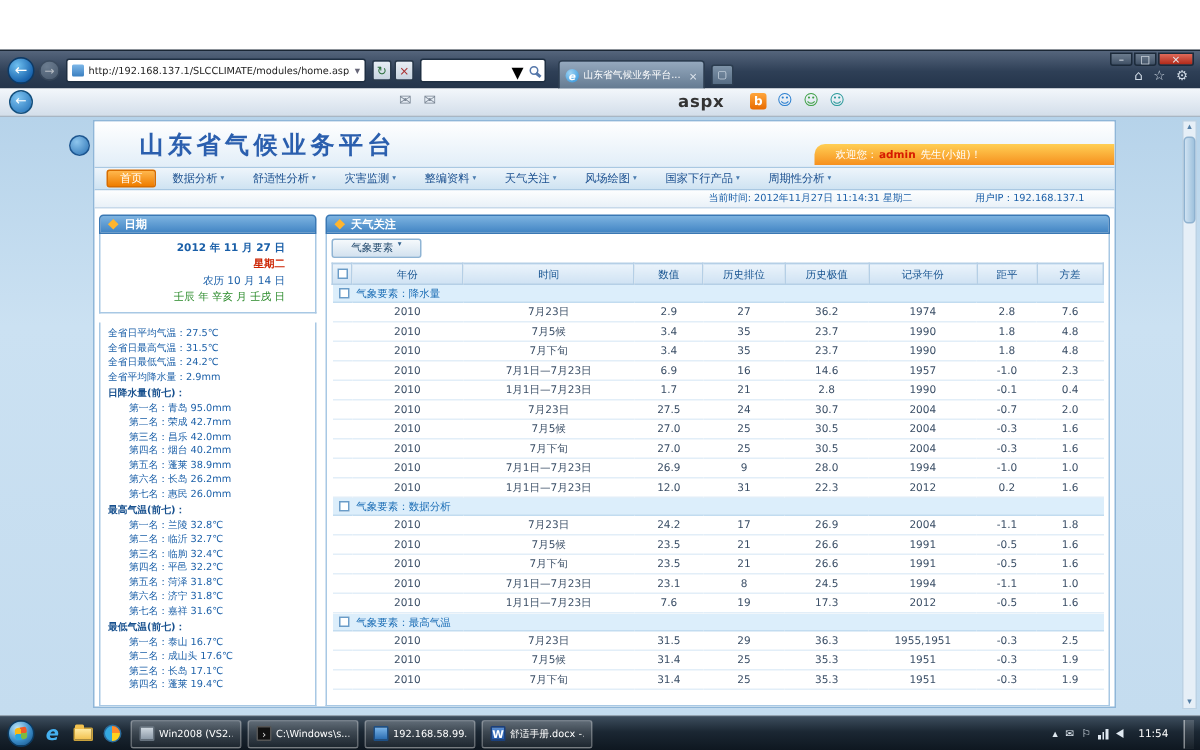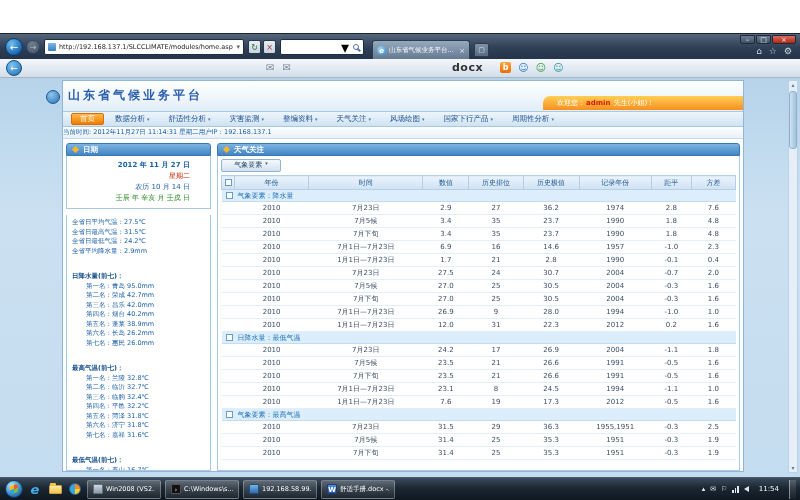--- a/index.html
+++ b/index.html
@@ -50,46 +50,46 @@
   .side-btn { position:absolute; left:46px; top:12px; width:14px; height:14px; border-radius:50%;
     background:radial-gradient(circle at 35% 30%,#8ec6ee,#2a72b4); border:1px solid #1d5690; }
   .scrollbar { position:absolute; right:2px; top:2px; width:10px; height:393px; background:#e6eff7; border:1px solid #bcd2e4; display:flex; flex-direction:column; align-items:center; }
   .sb-arrow { font-size:6px; color:#5580a8; line-height:8px; }
   .sb-thumb { width:8px; height:58px; margin-top:2px; background:linear-gradient(90deg,#cfe2f2,#9fc2dd); border:1px solid #8fb2d0; border-radius:3px; }
   .sb-bottom { margin-top:auto; }
 
   .container { position:absolute; left:62px; top:2px; width:682px; height:392px; background:#fff; border:1px solid #8fb6d8; overflow:hidden; }
 
   .page-header { position:relative; height:30px; background:linear-gradient(#ffffff,#e2eef8); }
-  .site-title { position:absolute; left:5px; top:6px; font-size:12px; font-weight:bold; color:#2b5fae; letter-spacing:3px; }
+  .site-title { position:absolute; left:30px; top:6px; font-size:16px; font-weight:bold; color:#2b5fae; letter-spacing:3px; }
   .welcome-bar { position:absolute; right:0; top:15px; width:200px; height:14px; line-height:14px;
     background:linear-gradient(#ffcf55,#f6901e); border-radius:7px 0 0 0; color:#fff; font-size:7px; padding-left:14px; }
   .welcome-bar .user { color:#d61a00; font-style:normal; padding:0 1px; }
 
   .nav-bar { height:16px; background:linear-gradient(#eef5fb,#cfe3f2); border-top:1px solid #a9c8e2; border-bottom:1px solid #a9c8e2; display:flex; align-items:center; padding-left:8px; gap:3px; }
   .nav-item { font-size:7.5px; color:#1a4f8f; padding:0 8px; height:12px; line-height:12px; display:flex; align-items:center; gap:2px; }
   .nav-item .ncaret { font-size:5px; color:#4a7cb0; }
   .nav-item.active { background:linear-gradient(#ffb84e,#ef7d00); color:#fff; border-radius:2px; border:1px solid #d86d00; }
 
-  .status-bar { height:12px; background:linear-gradient(#fdfefe,#e9f1f8); border-bottom:1px solid #c7d9ea; display:flex; align-items:center; padding-right:20px; font-size:6.5px; color:#1a5fa8; }
+  .status-bar { height:12px; background:linear-gradient(#fdfefe,#e9f1f8); border-bottom:1px solid #c7d9ea; display:flex; align-items:center; justify-content:flex-end; gap:42px; padding-right:20px; font-size:6.5px; color:#1a5fa8; }
 
   .content { display:flex; height:332px; }
   .sidebar { width:150px; padding:4px 2px 0 3px; display:flex; flex-direction:column; }
   .panel-head { height:13px; background:linear-gradient(#7db3e0,#4285c4); border:1px solid #3a78b4; border-radius:3px 3px 0 0; color:#fff; font-size:7.5px; font-weight:bold; display:flex; align-items:center; }
   .ph-icon { width:5px; height:5px; background:#ffb52e; transform:rotate(45deg); margin:0 5px 0 6px; flex:none; }
   .panel-body { background:#fff; border:1px solid #a8c8e4; border-top:none; }
   .date-body { padding:4px 20px; text-align:right; font-size:7px; line-height:11px; }
   .d1 { color:#1a5fa8; font-weight:bold; }
-  .d2 { color:#cc2200; }
+  .d2 { color:#cc2200;font-weight:bold; }
   .d3 { color:#1a5fa8; }
   .d4 { color:#2a8a2a; }
   .panel.grow { margin-top:6px; flex:1; display:flex; flex-direction:column; min-height:0; }
   .index-body { flex:1; overflow:hidden; padding:3px 5px; font-size:6.5px; line-height:9.5px; color:#1a5fa8; }
   .stat-row { white-space:nowrap; }
-  .sec-title { font-weight:bold; color:#17508e; margin-top:16px; }
+  .sec-title { font-weight:bold; color:#17508e; margin-top:2px; }
   .sec-item { padding-left:14px; white-space:nowrap; }
 
   .main { flex:1; margin:4px 3px 0 4px; display:flex; flex-direction:column; min-height:0; }
   .main-body { flex:1; background:#fff; border:1px solid #a8c8e4; border-top:none; padding:3px; overflow:hidden; }
   .filter-btn { width:60px; height:13px; background:linear-gradient(#f5f9fc,#d3e2ef); border:1px solid #8fb4d4; border-radius:2px; font-size:7px; color:#234a6e; display:flex; align-items:flex-start; justify-content:center; gap:3px; }
   .filter-btn .caret { font-size:5px; color:#33628e; }
   .wtable { margin-top:3px; width:100%; table-layout:fixed; border-collapse:collapse; }
   .wtable th { height:14px; background:linear-gradient(#eaf3fb,#cfe2f3); border:1px solid #b5cfe6; font-size:7px; font-weight:normal; color:#1a5692; white-space:nowrap; overflow:hidden; }
   .wtable td { height:13px; border-bottom:1px solid #e2eef8; font-size:7px; color:#3a4e66; text-align:center; white-space:nowrap; overflow:hidden; }
   .group-row td { background:#dceefb; border-top:1px solid #c2dcf0; border-bottom:1px solid #c2dcf0; color:#1b6db5; text-align:left; padding-left:4px; height:12px; }
@@ -170,21 +170,21 @@
   </div>
 
   <div class="toolbar">
     <div class="tb-circle">
         <span>←</span>
       </div>
     <div class="tb-mail">
       <span>✉</span>
       <span>✉</span>
     </div>
-    <div class="bing-logo">docx</div>
+    <div class="bing-logo">aspx</div>
     <div class="tb-icons">
       <span class="badge-b">b</span>
       <span class="person blue">☺</span>
       <span class="person green">☺</span>
       <span class="person teal">☺</span>
     </div>
   </div>
 
   <div class="page">
     <div class="side-btn"></div>
@@ -431,21 +431,21 @@
                     <td>2010</td>
                     <td>1月1日—7月23日</td>
                     <td>12.0</td>
                     <td>31</td>
                     <td>22.3</td>
                     <td>2012</td>
                     <td>0.2</td>
                     <td>1.6</td>
                   </tr>
                   <tr class="group-row">
-                    <td colspan="9"><span class="chk"></span><span>日降水量：最低气温</span></td>
+                    <td colspan="9"><span class="chk"></span><span>气象要素：数据分析</span></td>
                   </tr>
                   <tr class="data-row">
                     <td></td>
                     <td>2010</td>
                     <td>7月23日</td>
                     <td>24.2</td>
                     <td>17</td>
                     <td>26.9</td>
                     <td>2004</td>
                     <td>-1.1</td>

